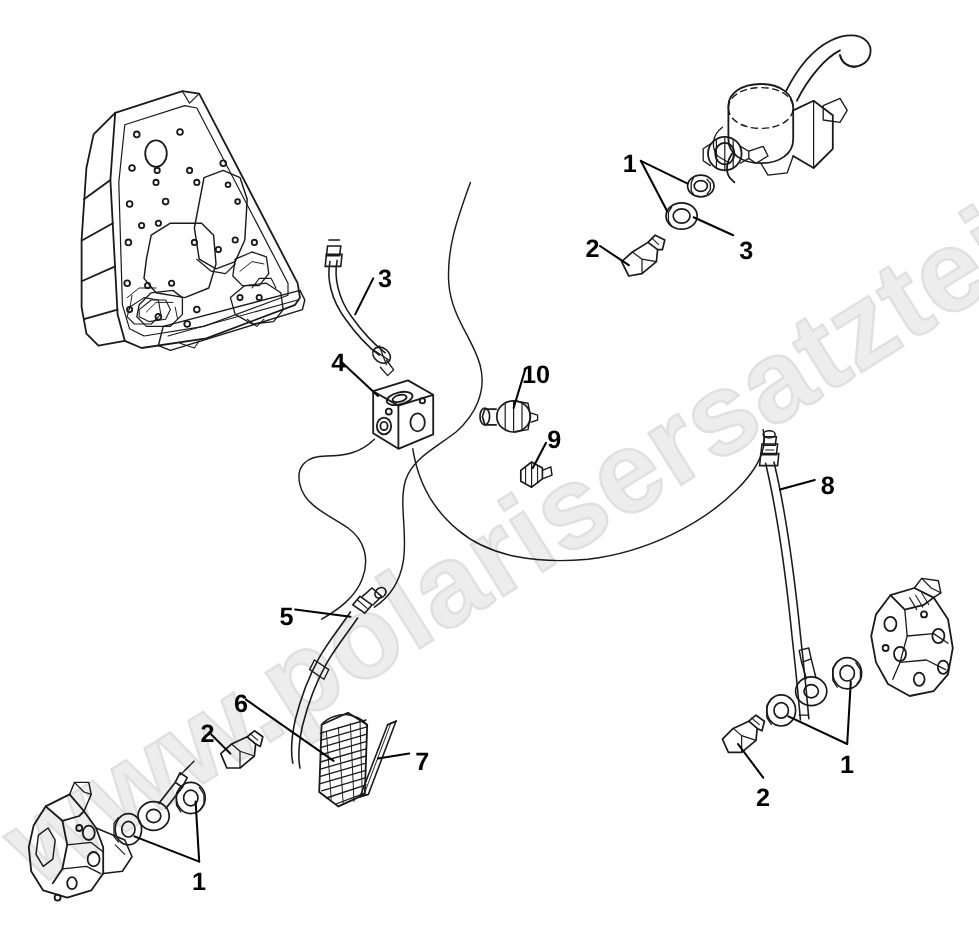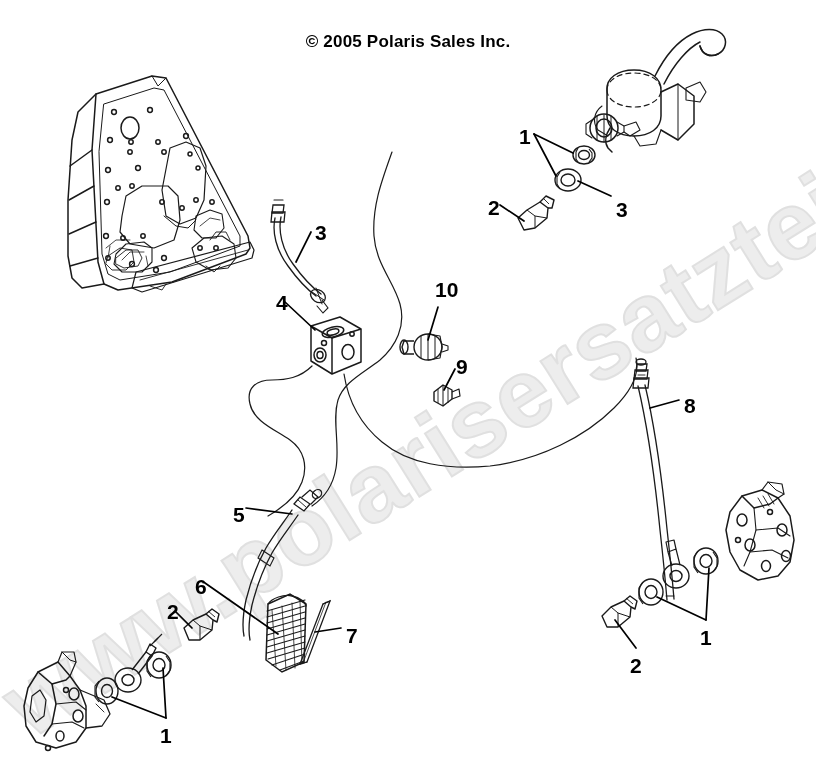--- a/index.html
+++ b/index.html
@@ -466,29 +466,28 @@
       <path d="M176,612 L192,628"></path>
 
       <path d="M706,620 L709,568"></path>
       <path d="M706,620 L657,597"></path>
 
       <path d="M636,648 L615,620"></path>
     </g>
 
   </svg>
 
-  <div class="copyright-line">© 2005 Polaris Sales Inc.</div>
 
   <div id="callout-layer">
       <div class="callout-num" style="left: 519px; top: 126px;">1</div>
       <div class="callout-num" style="left: 488px; top: 197px;">2</div>
       <div class="callout-num" style="left: 616px; top: 199px;">3</div>
       <div class="callout-num" style="left: 315px; top: 222px;">3</div>
       <div class="callout-num" style="left: 276px; top: 292px;">4</div>
-      <div class="callout-num" style="left: 435px; top: 279px;">10</div>
+      <div class="callout-num" style="left: 435px; top: 302px;">10</div>
       <div class="callout-num" style="left: 456px; top: 356px;">9</div>
       <div class="callout-num" style="left: 684px; top: 395px;">8</div>
       <div class="callout-num" style="left: 233px; top: 504px;">5</div>
       <div class="callout-num" style="left: 195px; top: 576px;">6</div>
       <div class="callout-num" style="left: 346px; top: 625px;">7</div>
       <div class="callout-num" style="left: 700px; top: 627px;">1</div>
       <div class="callout-num" style="left: 630px; top: 655px;">2</div>
       <div class="callout-num" style="left: 167px; top: 601px;">2</div>
       <div class="callout-num" style="left: 160px; top: 725px;">1</div>
     </div>

